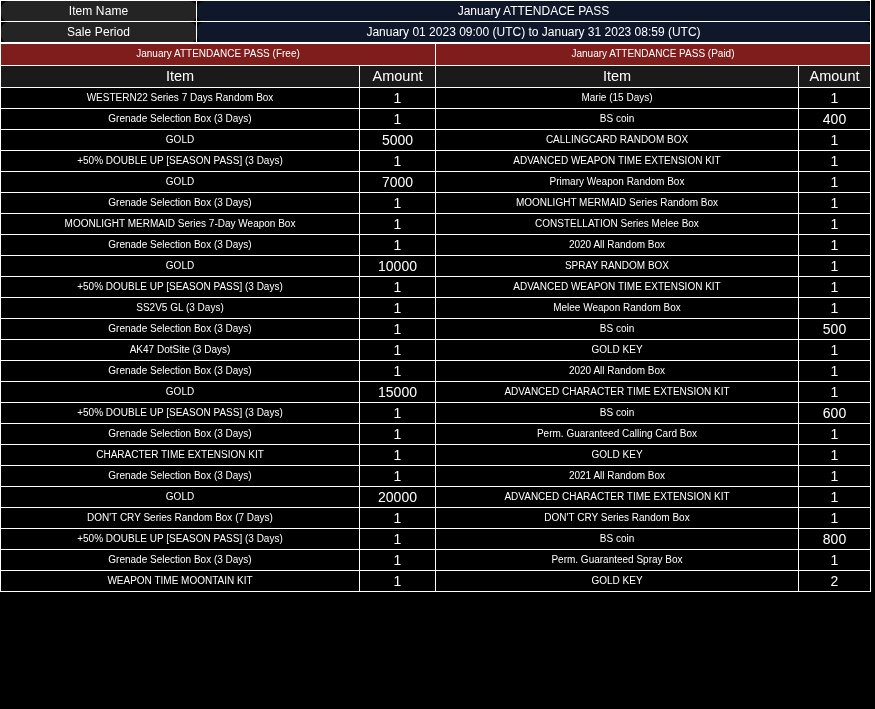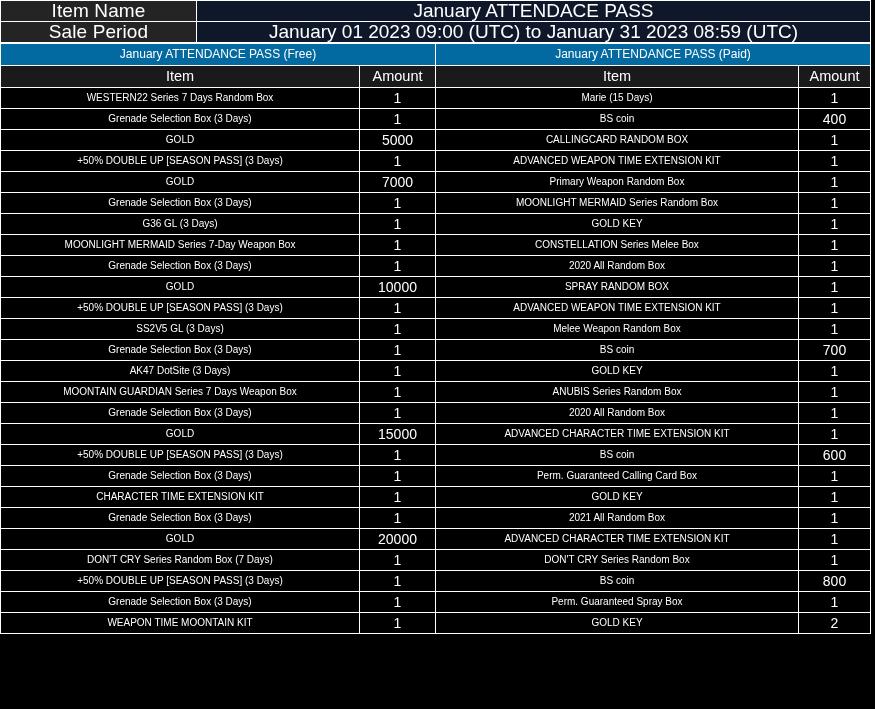--- a/index.html
+++ b/index.html
@@ -37,38 +37,39 @@
     font-weight: normal;
     line-height: 1.05;
     overflow: hidden;
     white-space: nowrap;
     color: #ffffff;
   }
 
   
   .meta-table td {
     height: 20px;
-    font-size: 19px;
+    font-size: 12px;
+    border-radius: 8px;
   }
   .meta-label {
     background: #242424;
     font-weight: bold;
     font-size: 14.5px;
     letter-spacing: 0.1px;
   }
   .meta-value {
     background: #0f172a;
     font-size: 14.5px;
   }
 
   
   .section-head td {
-    background: #0369a1;
+    background: #7f1d1d;
     font-weight: bold;
-    font-size: 12px;
+    font-size: 10px;
     height: 21px;
   }
   
   .col-head td {
     background: #1a1a1a;
     font-weight: bold;
     font-size: 14.5px;
     height: 21px;
   }
 
@@ -153,26 +154,20 @@
           <td class="item-cell">Primary Weapon Random Box</td>
           <td class="amount-cell">1</td>
         </tr>
         <tr class="data-row">
           <td class="item-cell">Grenade Selection Box (3 Days)</td>
           <td class="amount-cell">1</td>
           <td class="item-cell">MOONLIGHT MERMAID Series Random Box</td>
           <td class="amount-cell">1</td>
         </tr>
         <tr class="data-row">
-          <td class="item-cell">G36 GL (3 Days)</td>
-          <td class="amount-cell">1</td>
-          <td class="item-cell">GOLD KEY</td>
-          <td class="amount-cell">1</td>
-        </tr>
-        <tr class="data-row">
           <td class="item-cell">MOONLIGHT MERMAID Series 7-Day Weapon Box</td>
           <td class="amount-cell">1</td>
           <td class="item-cell">CONSTELLATION Series Melee Box</td>
           <td class="amount-cell">1</td>
         </tr>
         <tr class="data-row">
           <td class="item-cell">Grenade Selection Box (3 Days)</td>
           <td class="amount-cell">1</td>
           <td class="item-cell">2020 All Random Box</td>
           <td class="amount-cell">1</td>
@@ -192,32 +187,26 @@
         <tr class="data-row">
           <td class="item-cell">SS2V5 GL (3 Days)</td>
           <td class="amount-cell">1</td>
           <td class="item-cell">Melee Weapon Random Box</td>
           <td class="amount-cell">1</td>
         </tr>
         <tr class="data-row">
           <td class="item-cell">Grenade Selection Box (3 Days)</td>
           <td class="amount-cell">1</td>
           <td class="item-cell">BS coin</td>
-          <td class="amount-cell">700</td>
+          <td class="amount-cell">500</td>
         </tr>
         <tr class="data-row">
           <td class="item-cell">AK47 DotSite (3 Days)</td>
           <td class="amount-cell">1</td>
           <td class="item-cell">GOLD KEY</td>
-          <td class="amount-cell">1</td>
-        </tr>
-        <tr class="data-row">
-          <td class="item-cell">MOONTAIN GUARDIAN Series 7 Days Weapon Box</td>
-          <td class="amount-cell">1</td>
-          <td class="item-cell">ANUBIS Series Random Box</td>
           <td class="amount-cell">1</td>
         </tr>
         <tr class="data-row">
           <td class="item-cell">Grenade Selection Box (3 Days)</td>
           <td class="amount-cell">1</td>
           <td class="item-cell">2020 All Random Box</td>
           <td class="amount-cell">1</td>
         </tr>
         <tr class="data-row">
           <td class="item-cell">GOLD</td>

